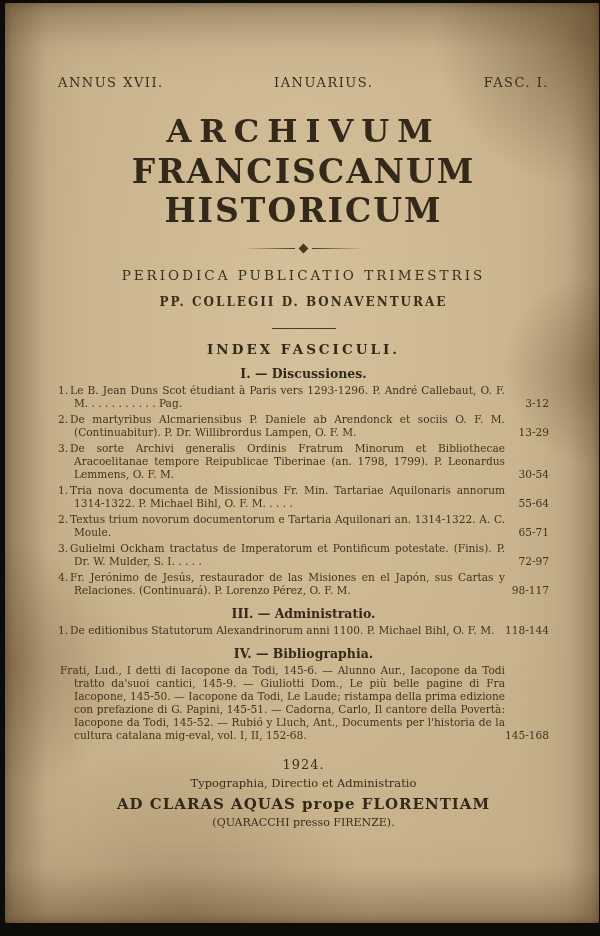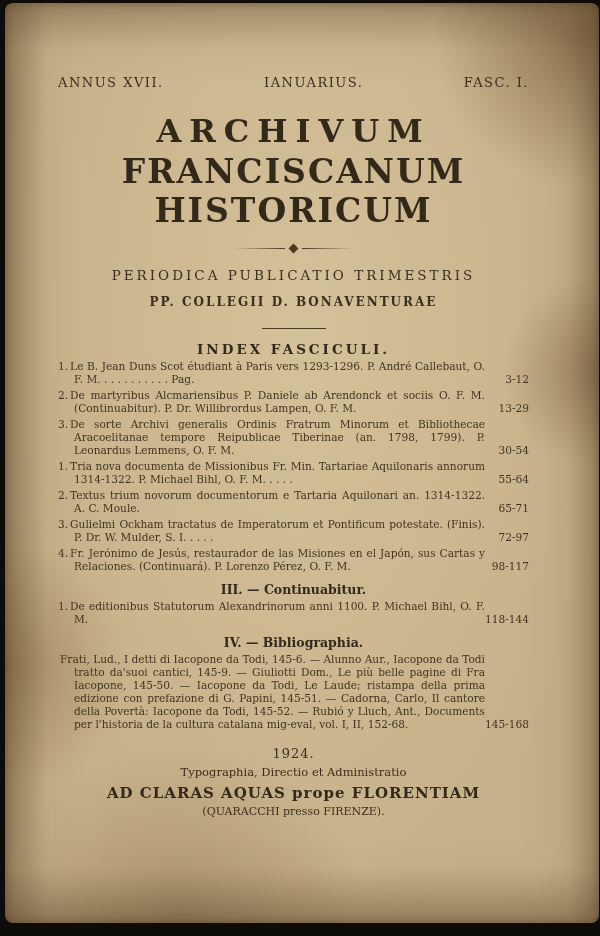--- a/index.html
+++ b/index.html
@@ -7,35 +7,35 @@
     width: 600px; height: 936px;
     overflow: hidden;
     background: #12100b;
     font-family: "DejaVu Serif", "Liberation Serif", serif;
   }
   .scan-bg { position: absolute; inset: 0; background: #0e0c08; }
   .paper {
     position: absolute;
     top: 3px; left: 5px; right: 1px; bottom: 13px;
     box-sizing: border-box;
-    padding: 72px 70px 0 53px;
+    padding: 72px 50px 0 53px;
     color: #41341f;
     background-color: #c6b089;
     background-image:
       radial-gradient(circle at 97% 4%, rgba(91,64,33,0.50), rgba(91,64,33,0) 14%),
       radial-gradient(circle at 100% 40%, rgba(96,68,36,0.40), rgba(96,68,36,0) 12%),
       radial-gradient(circle at 0% 72%, rgba(96,68,36,0.30), rgba(96,68,36,0) 14%),
       radial-gradient(circle at 30% 100%, rgba(91,64,33,0.25), rgba(91,64,33,0) 18%),
       radial-gradient(ellipse at 50% 35%, rgba(238,222,184,0.35), rgba(238,222,184,0) 75%),
       linear-gradient(90deg, rgba(80,55,25,0.28), rgba(80,55,25,0) 7%),
       linear-gradient(270deg, rgba(80,55,25,0.22), rgba(80,55,25,0) 5%),
       linear-gradient(0deg, rgba(80,55,25,0.25), rgba(80,55,25,0) 6%),
       linear-gradient(180deg, rgba(80,55,25,0.20), rgba(80,55,25,0) 5%);
     box-shadow: inset 0 0 70px rgba(70,50,25,0.45), inset 0 0 8px rgba(50,35,15,0.40);
-    border-radius: 8px;
+    border-radius: 2px;
   }
   .header-row {
     display: flex; justify-content: space-between; align-items: baseline;
     font-size: 13px; letter-spacing: 1.5px; color: #3a2e1c;
   }
   .title1 {
     text-align: center; font-size: 32px; font-weight: bold;
     letter-spacing: 8px; margin-top: 22px; color: #33291a;
   }
   .title2 {
@@ -93,20 +93,21 @@
   </div>
 
   <div class="periodica">PERIODICA PUBLICATIO TRIMESTRIS</div>
   <div class="publisher">PP. COLLEGII D. BONAVENTURAE</div>
 
   <div class="mid-rule"></div>
 
   <div class="index-heading">INDEX FASCICULI.</div>
 
   <div class="section">
+    <div class="section-title">I. — Discussiones.</div>
     <div class="entries">
       <div class="entry">
         <span class="entry-pages">3-12</span>
         <span class="entry-num">1.</span><span class="entry-text">Le B. Jean Duns Scot étudiant à Paris vers 1293-1296. P. André Callebaut, O. F. M. . . . . . . . . . . Pag.</span>
       </div>
       <div class="entry">
         <span class="entry-pages">13-29</span>
         <span class="entry-num">2.</span><span class="entry-text">De martyribus Alcmariensibus P. Daniele ab Arendonck et sociis O. F. M. (Continuabitur). P. Dr. Willibrordus Lampen, O. F. M.</span>
       </div>
       <div class="entry">
@@ -131,21 +132,21 @@
         <span class="entry-num">3.</span><span class="entry-text">Gulielmi Ockham tractatus de Imperatorum et Pontificum potestate. (Finis). P. Dr. W. Mulder, S. I. . . . .</span>
       </div>
       <div class="entry">
         <span class="entry-pages">98-117</span>
         <span class="entry-num">4.</span><span class="entry-text">Fr. Jerónimo de Jesús, restaurador de las Misiones en el Japón, sus Cartas y Relaciones. (Continuará). P. Lorenzo Pérez, O. F. M.</span>
       </div>
     </div>
   </div>
 
   <div class="section">
-    <div class="section-title">III. — Continuabitur.</div>
+    <div class="section-title">III. — Administratio.</div>
     <div class="entries">
       <div class="entry">
         <span class="entry-pages">118-144</span>
         <span class="entry-num">1.</span><span class="entry-text">De editionibus Statutorum Alexandrinorum anni 1100. P. Michael Bihl, O. F. M.</span>
       </div>
     </div>
   </div>
 
   <div class="section">
     <div class="section-title">IV. — Bibliographia.</div>

